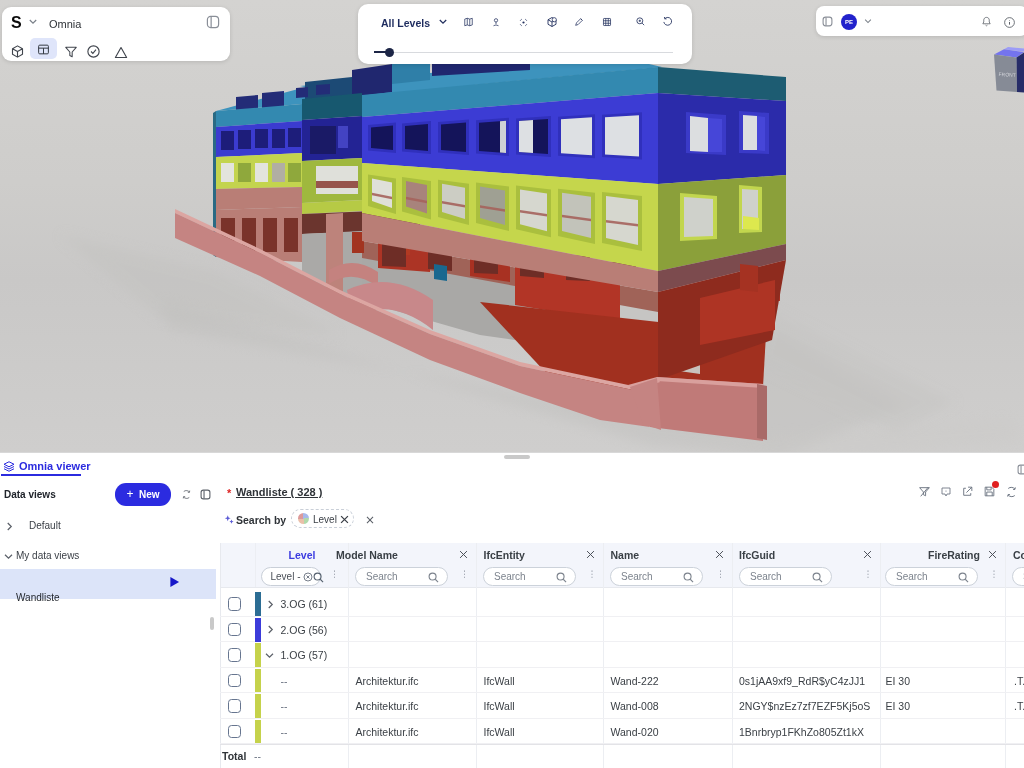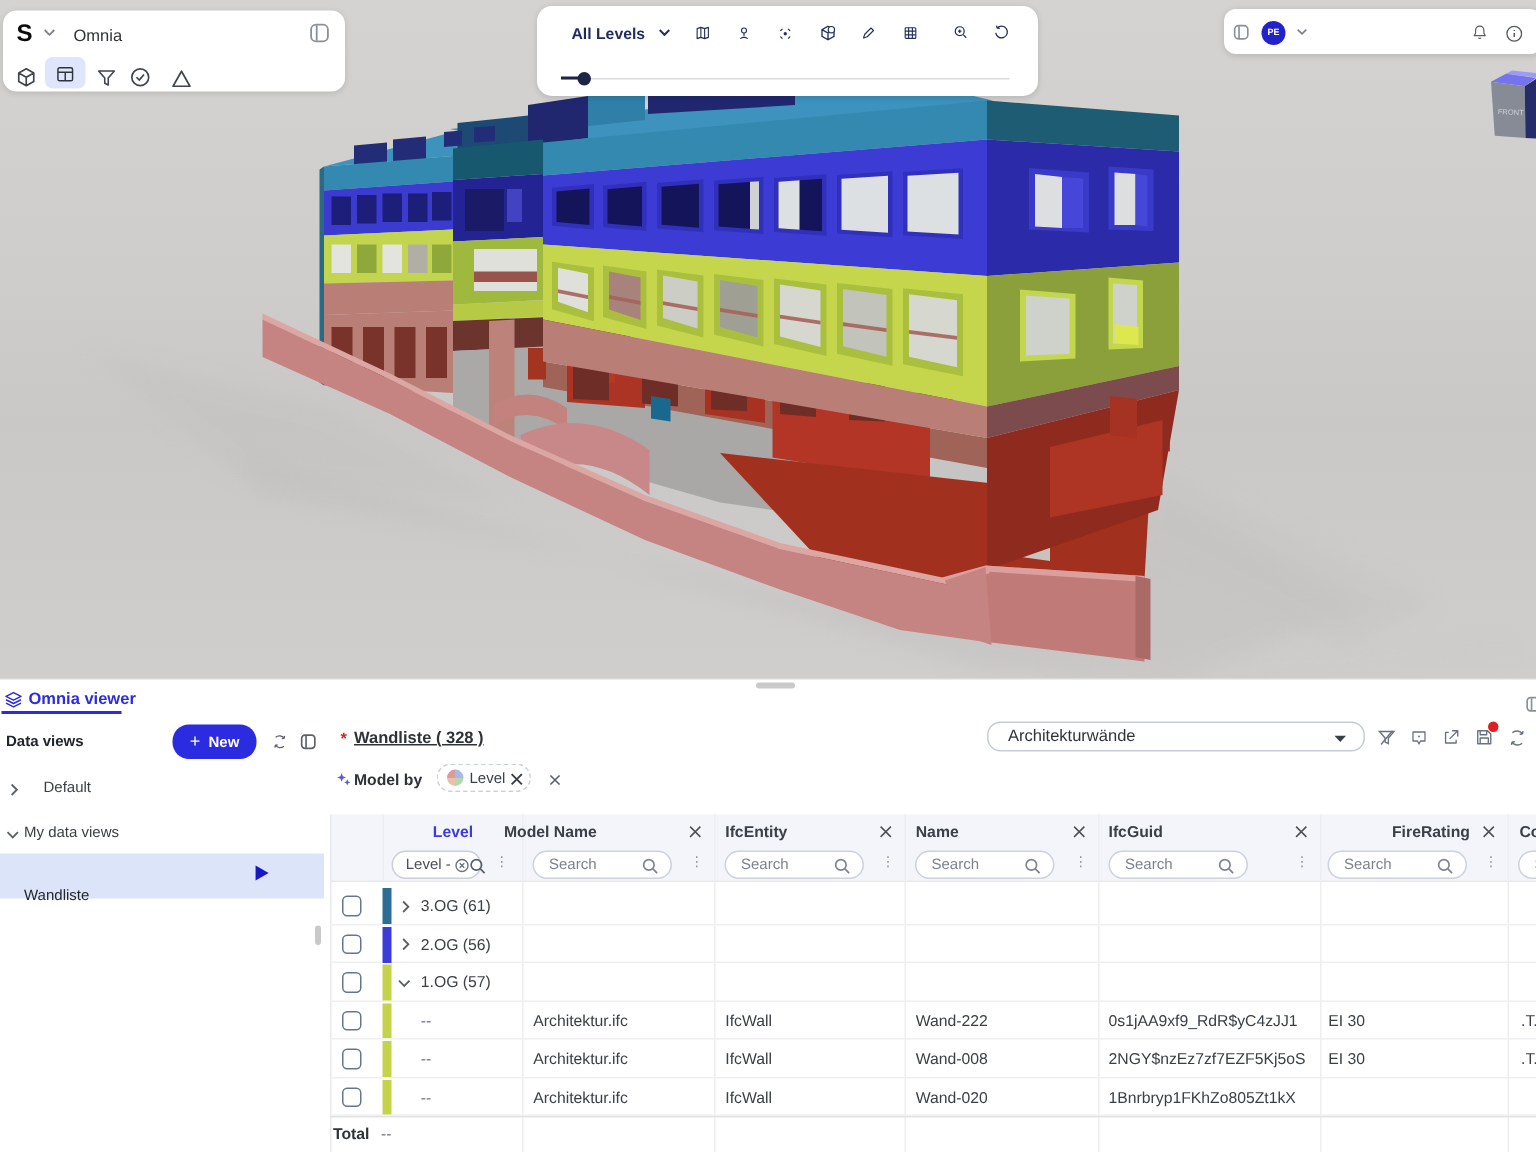--- a/index.html
+++ b/index.html
@@ -300,36 +300,31 @@
         <path d="M1.5 1 L11 6.5 L1.5 12 Z" fill="#1717c9"></path>
       </svg>
 </div>
 <div style="position:absolute;left:210px;top:164px;width:4px;height:13px;background:#c9c9c9;border-radius:2px"></div>
 <span style="position:absolute;left:227px;top:34px;color:#d22;font-size:11px;font-weight:bold">*</span>
 <span id="wtitle">Wandliste ( 328 )</span>
 <svg class="ic" style="left:224px;top:61px" width="10" height="11" viewBox="0 0 24 24">
       <path d="M9 2 L11 7 L16 9 L11 11 L9 16 L7 11 L2 9 L7 7 Z" fill="#5b5bd6"></path>
       <path d="M18 12 L19.5 15.5 L23 17 L19.5 18.5 L18 22 L16.5 18.5 L13 17 L16.5 15.5 Z" fill="#5b5bd6"></path>
     </svg>
-<span id="grpby">Model by</span>
+<span id="grpby">Search by</span>
 <div class="pill" style="left:291px;top:56px;width:63px;height:19px;border-style:dashed">
   <div style="position:absolute;left:6px;top:3px;width:11px;height:11px;border-radius:50%;background:conic-gradient(#9db1e8 0 25%, #a8d5a2 25% 50%, #e8b9a0 50% 75%, #d98f8f 75%);opacity:.9"></div>
   <span style="position:absolute;left:21px;top:3.5px;font-size:10px;color:#3a3f46">Level</span>
   <svg style="position:absolute;left:48px;top:5px" width="9" height="9" viewBox="0 0 10 10">
         <path d="M1.2 1.2 L8.8 8.8 M8.8 1.2 L1.2 8.8" stroke="#3a3f46" stroke-width="1.4"></path>
       </svg>
 </div>
 <svg class="ic" style="left:366px;top:63px" width="8" height="8" viewBox="0 0 10 10">
       <path d="M1.2 1.2 L8.8 8.8 M8.8 1.2 L1.2 8.8" stroke="#5a5f67" stroke-width="1.3"></path>
     </svg>
-<div id="sel">Architekturwände
- <svg style="position:absolute;right:11px;top:8px" width="9" height="6" viewBox="0 0 10 7">
-        <path d="M0.5 0.5 L5 5.5 L9.5 0.5" fill="#3a3f46"></path>
-      </svg>
-</div>
 <svg class="ic" style="left:918px;top:32px" width="13" height="14" viewBox="0 0 24 24">
       <path d="M3 4 L21 4 L14 12 L14 19 L10 17 L10 12 Z" stroke="#6a7280" stroke-width="1.7" fill="none"></path>
       <line x1="5" y1="20" x2="19" y2="3" stroke="#6a7280" stroke-width="1.7"></line>
     </svg>
 <svg class="ic" style="left:940px;top:33px" width="12" height="12" viewBox="0 0 24 24">
       <path d="M4 4 H20 V16 H14 L12 20 L10 16 H4 Z" stroke="#6a7280" stroke-width="1.7" fill="none" stroke-linejoin="round"></path>
       <circle cx="12" cy="10" r="1.2" fill="#6a7280"></circle>
     </svg>
 <svg class="ic" style="left:961px;top:32px" width="13" height="13" viewBox="0 0 24 24">
       <path d="M9 6 H5 V19 H18 V15 M13 4 H20 V11 M20 4 L10 14" stroke="#6a7280" stroke-width="1.7" fill="none" stroke-linejoin="round"></path>

